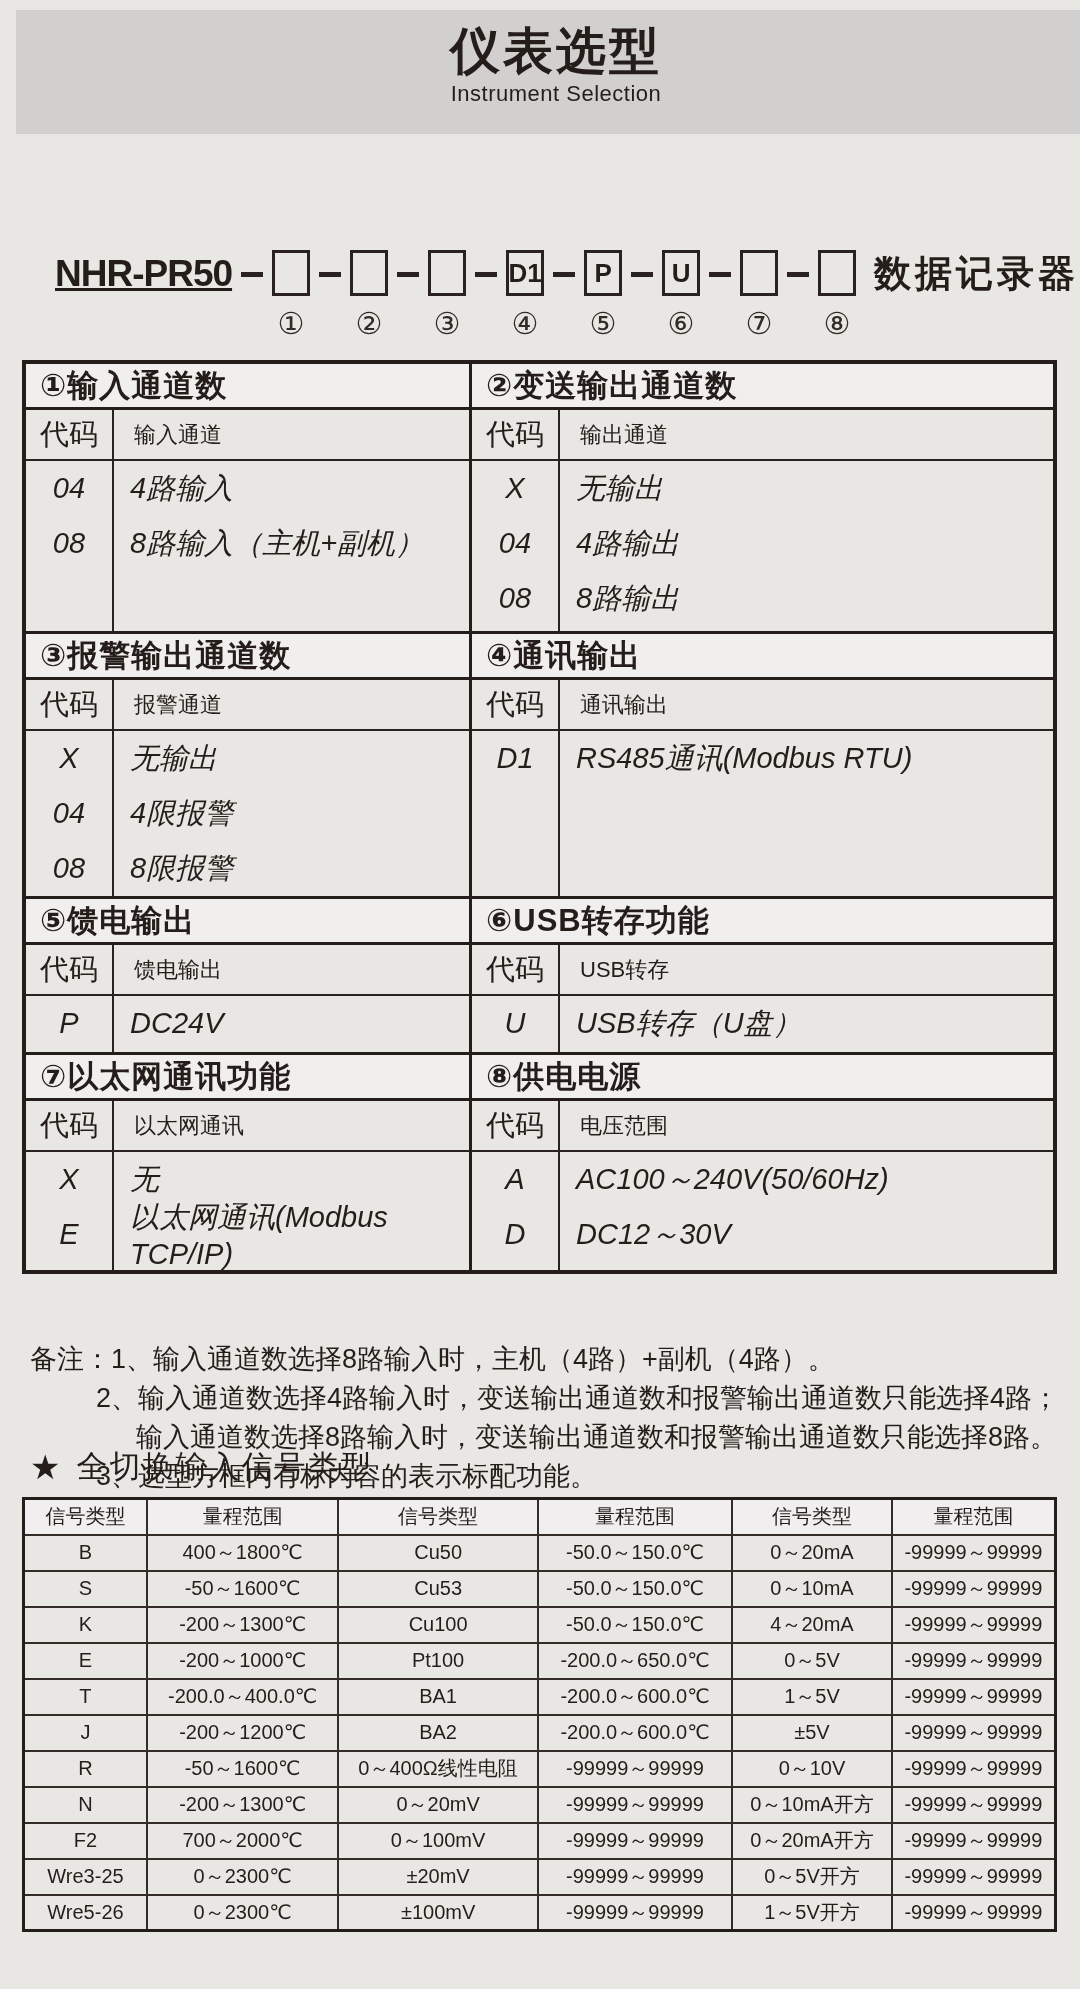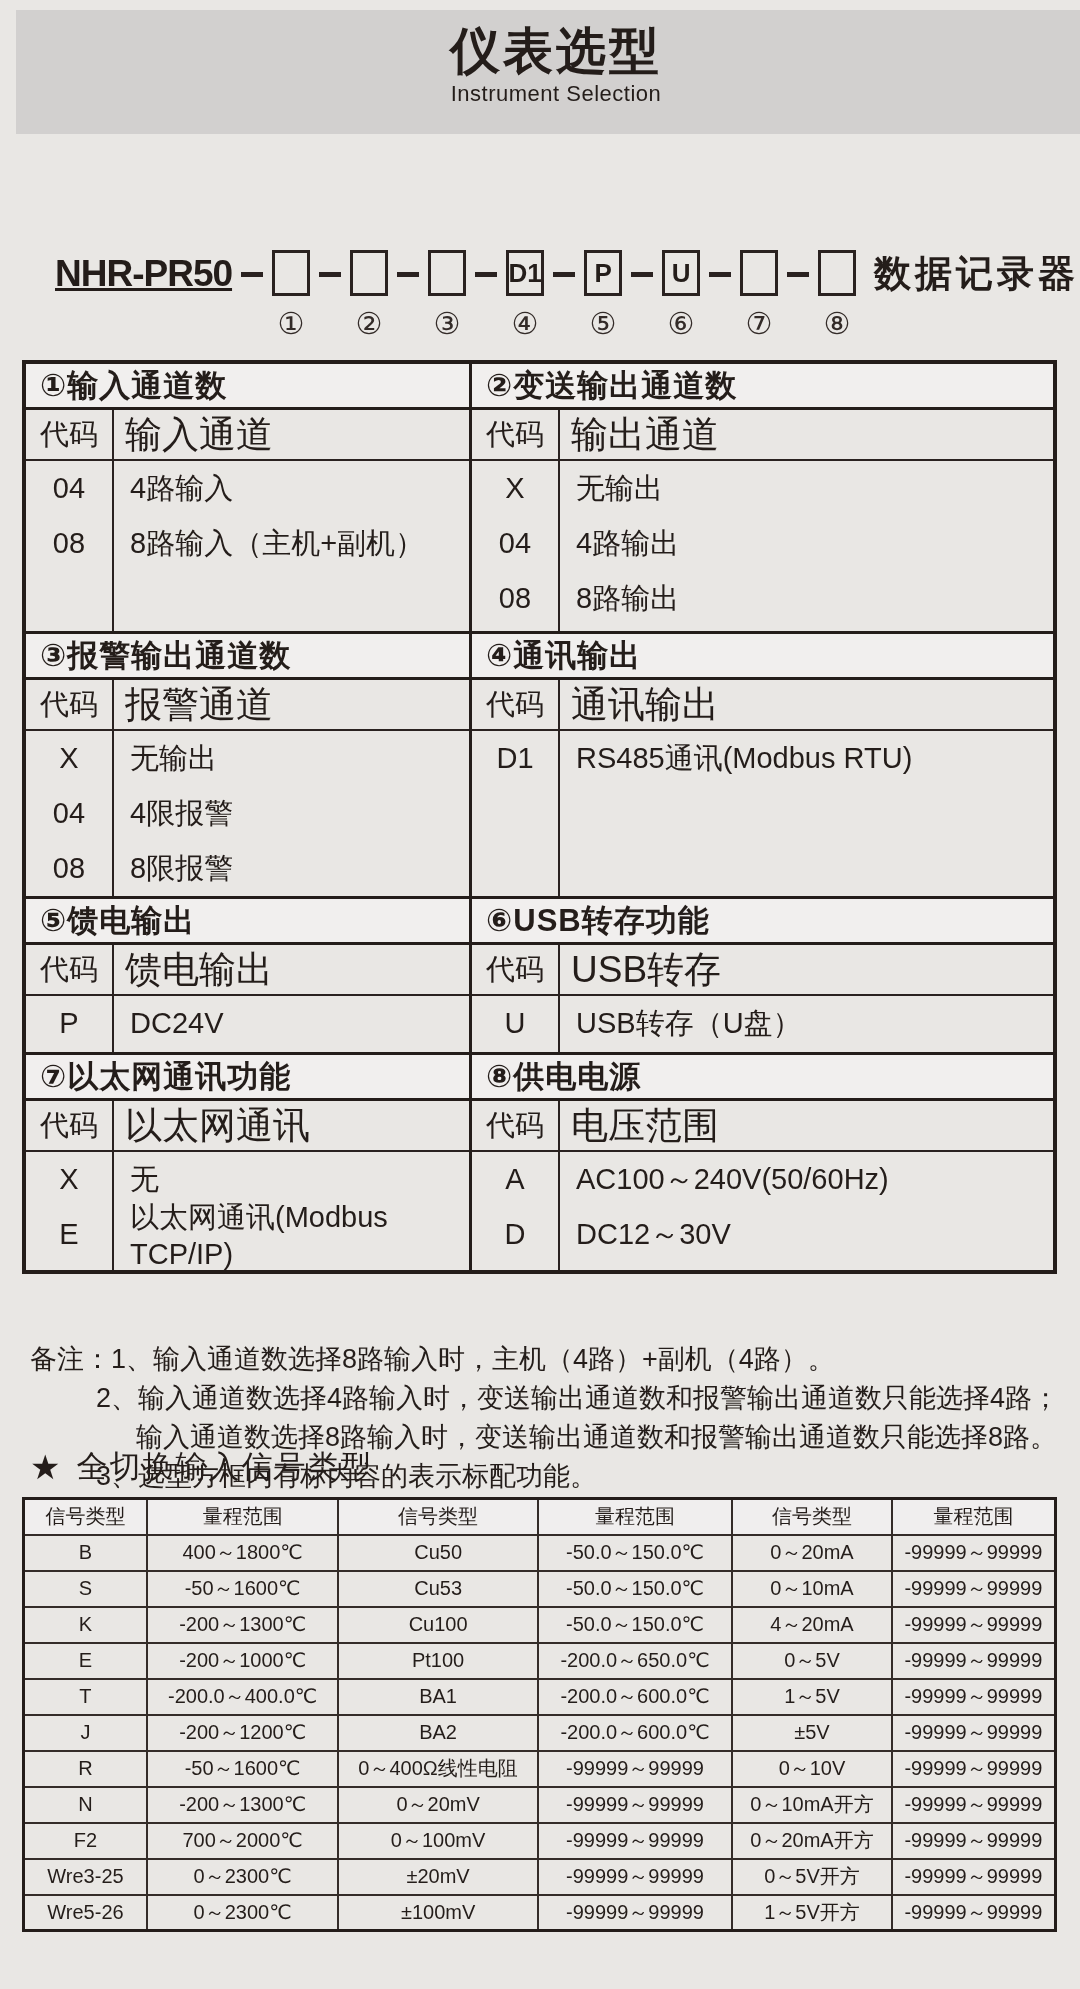--- a/index.html
+++ b/index.html
@@ -28,22 +28,22 @@
   
   .sel-table { position:absolute; top:360px; left:22px; width:1035px; border:4px solid #241d1a; }
   .band { display:flex; border-bottom:3px solid #241d1a; }
   .band:last-child { border-bottom:none; }
   .sec { display:flex; flex-direction:column; }
   .sec-left { width:446px; border-right:3px solid #241d1a; }
   .sec-right { flex:1; }
   .sec-title { height:46px; background:#f1efee; border-bottom:3px solid #241d1a; display:flex; align-items:center; padding-left:14px; font-size:31px; font-weight:700; letter-spacing:1px; }
   .sec-head { display:flex; border-bottom:2px solid #2a2220; height:51px; }
   .code-h { width:88px; border-right:2px solid #2a2220; display:flex; align-items:center; justify-content:center; font-size:29px; }
-  .desc-h { flex:1; display:flex; align-items:center; padding-left:11px; font-size:37px; }
-  .sec-body { display:flex; }
+  .desc-h { flex:1; display:flex; align-items:center; padding-left:20px; font-size:22px; }
+  .sec-body { display:flex;font-style:italic; }
   .code-col { width:88px; border-right:2px solid #2a2220; display:flex; flex-direction:column; }
   .desc-col { flex:1; display:flex; flex-direction:column; }
   .cell { height:55px; display:flex; align-items:center; font-size:29px; }
   .code-col .cell { justify-content:center; }
   .desc-col .cell { padding-left:16px; }
   .body-b1 { height:170px; }
   .body-b2 { height:165px; }
   .body-b3 { height:56px; }
   .body-b4 { height:118px; }
 

